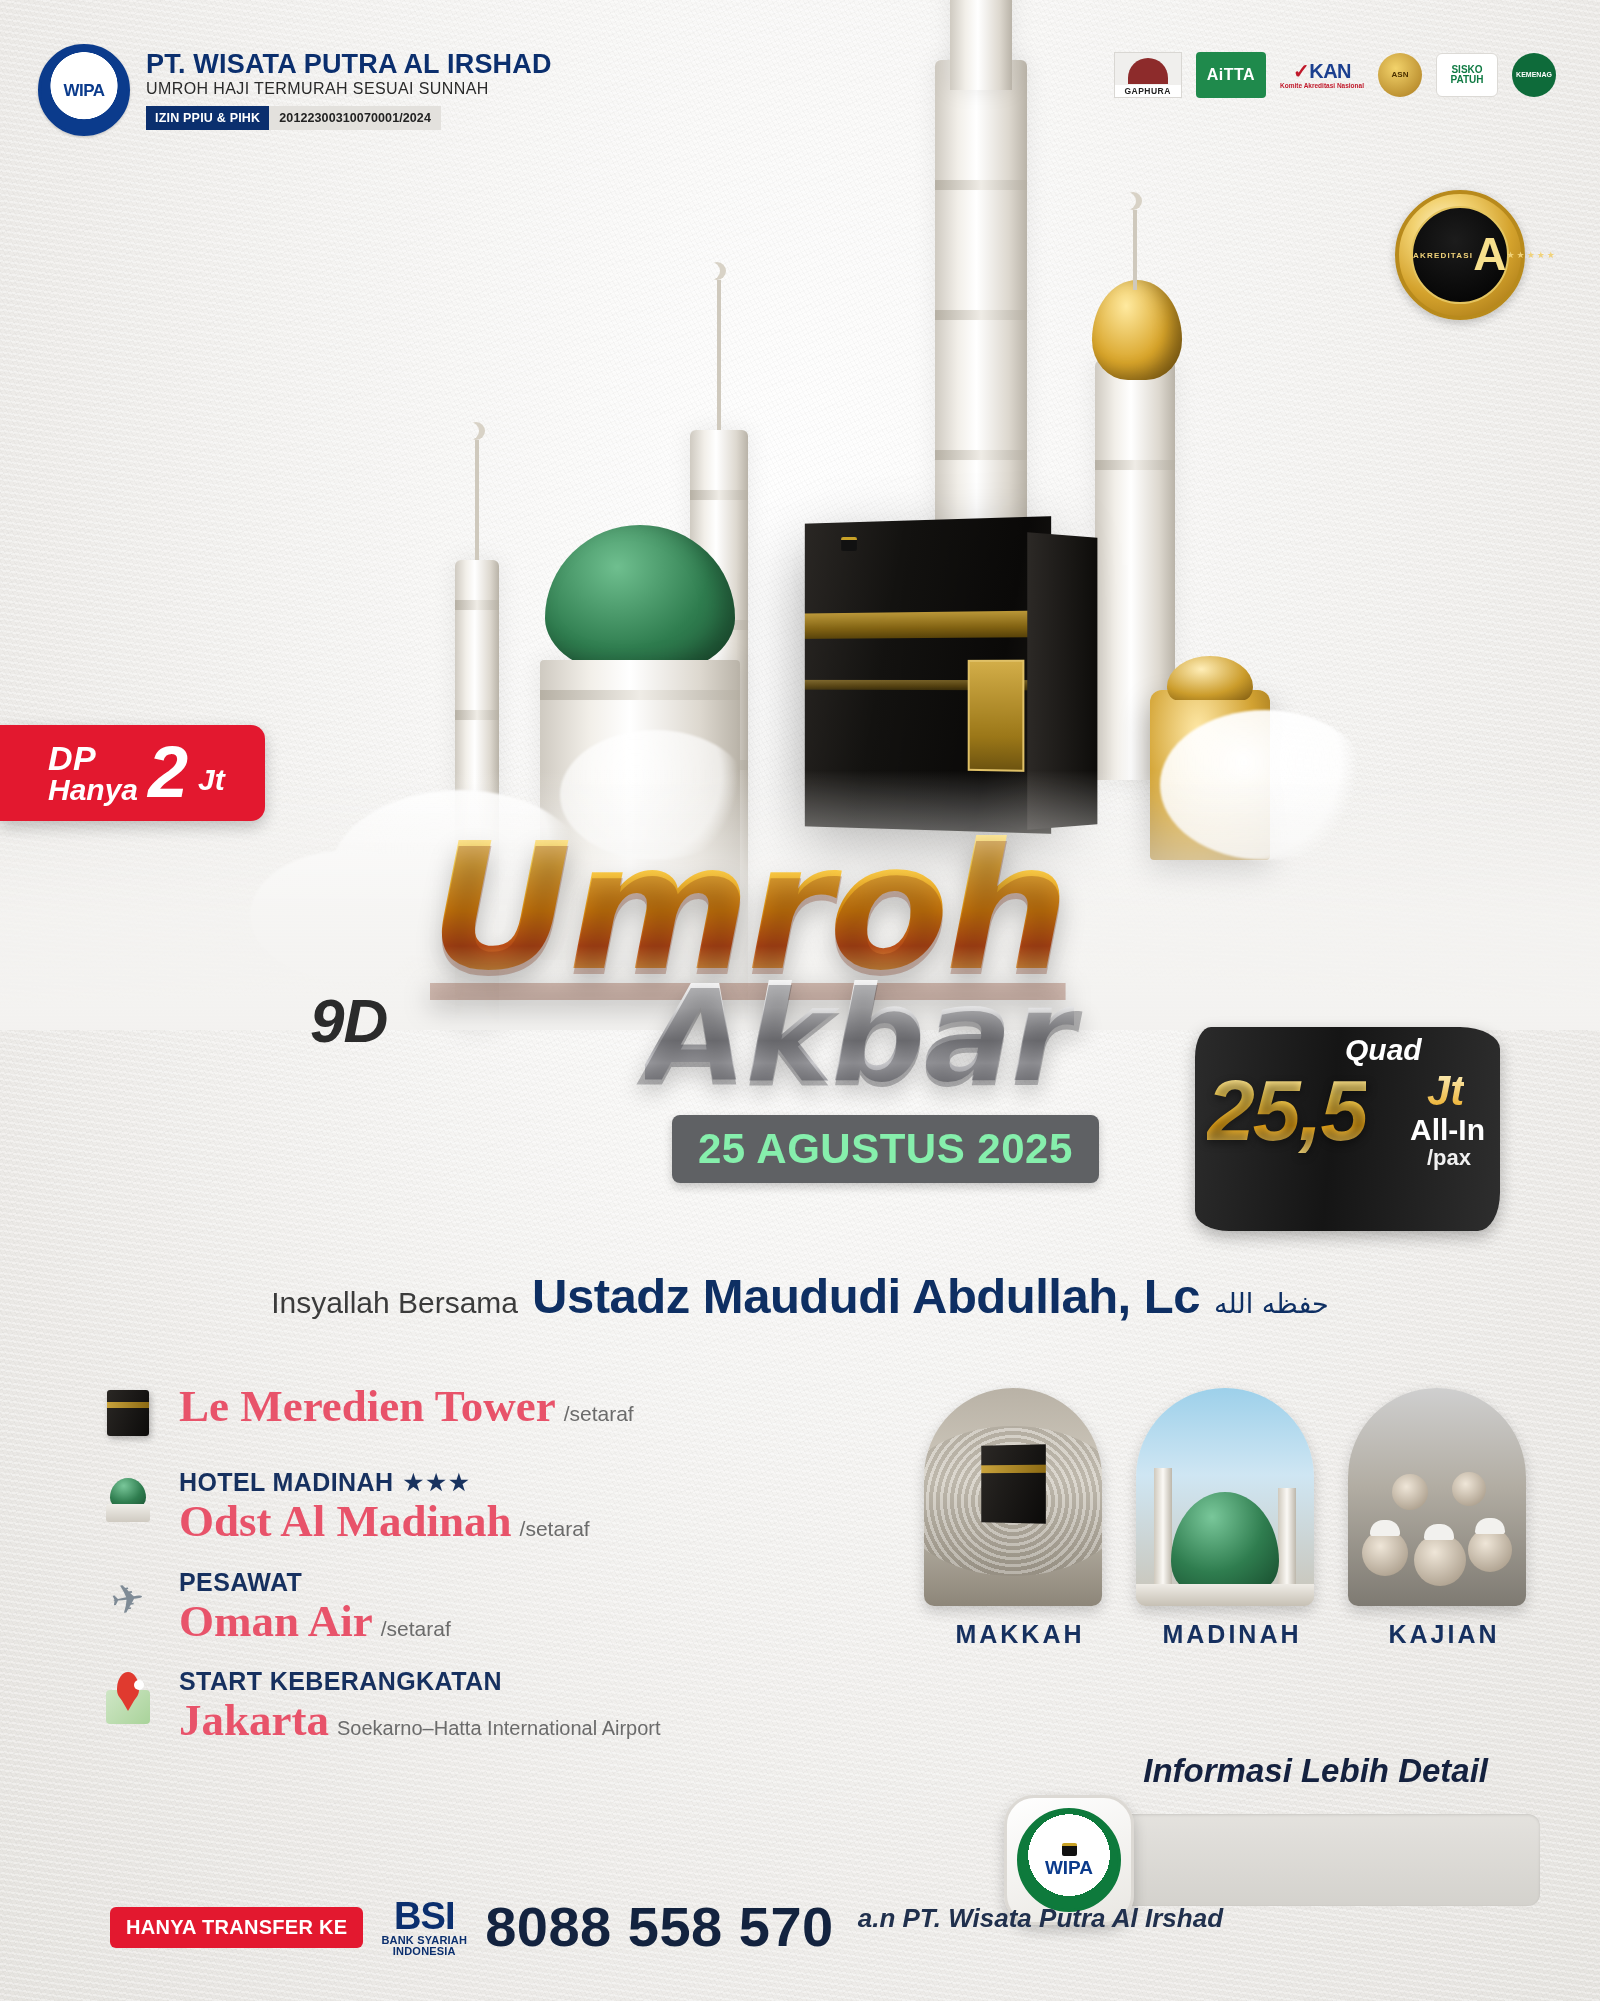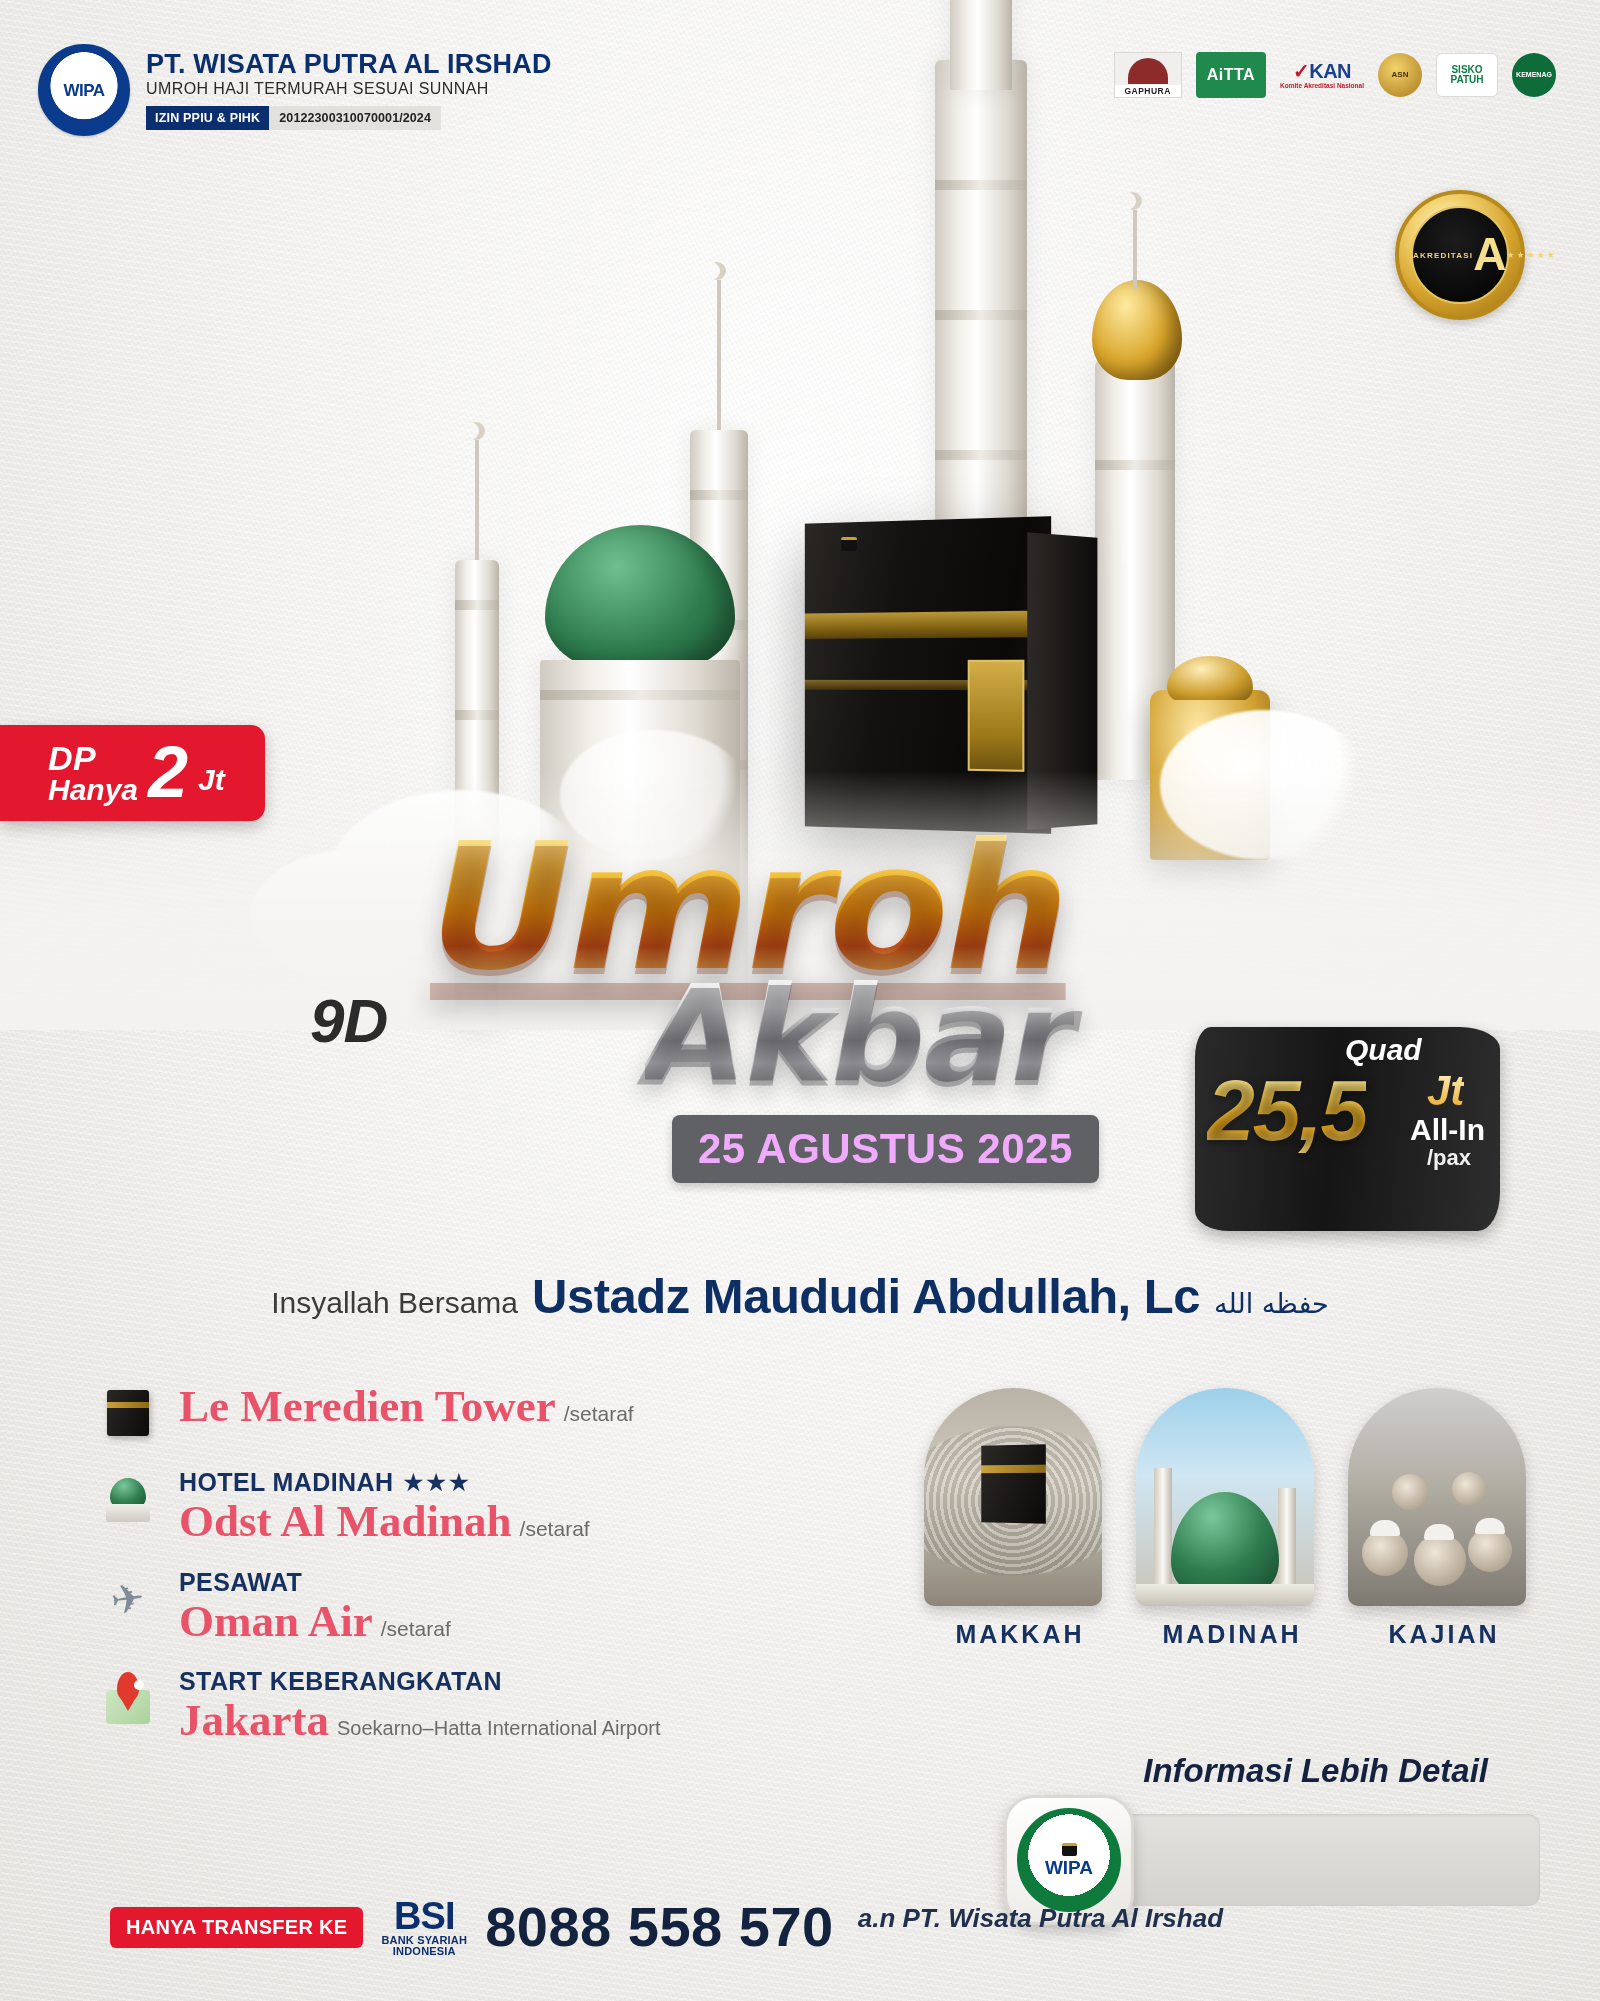--- a/index.html
+++ b/index.html
@@ -246,21 +246,21 @@
     position: absolute; left: 645px; top: 168px;
     font-size: 132px; font-weight: 900; font-style: italic;
     letter-spacing: -2px; line-height: 1;
     background: linear-gradient(180deg, #ffffff 0%, #e9e9ea 30%, #9a9a9e 55%, #d8d8dc 72%, #6f6f74 100%);
     -webkit-background-clip: text; background-clip: text; color: transparent;
     text-shadow: 0 5px 0 rgba(60,60,65,0.35), 0 12px 22px rgba(0,0,0,0.22);
     font-family: "DejaVu Sans", sans-serif;
   }
   .date-pill {
     position: absolute; left: 672px; top: 315px;
-    background: #5f6164; color: #f0abfc;
+    background: #5f6164; color: #86efac;
     font-size: 42px; font-weight: 900; letter-spacing: 0.5px;
     padding: 10px 26px; border-radius: 8px;
     box-shadow: 0 4px 10px rgba(0,0,0,0.2);
   }
   
   .price-brush {
     position: absolute; left: 1195px; top: 210px; width: 305px; height: 204px; z-index: 9; margin-top: 17px;
   }
   .price-brush .brush-bg {
     position: absolute; inset: 0;

